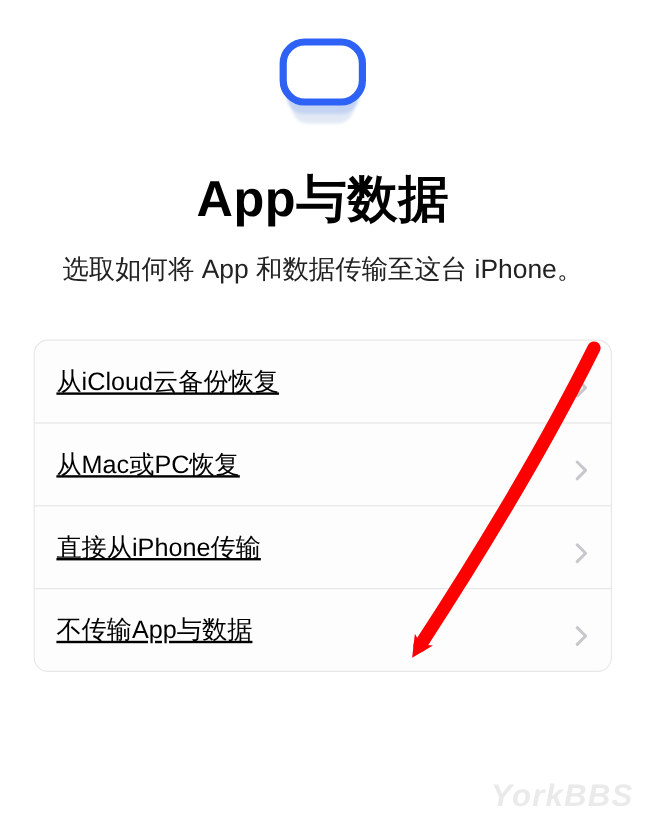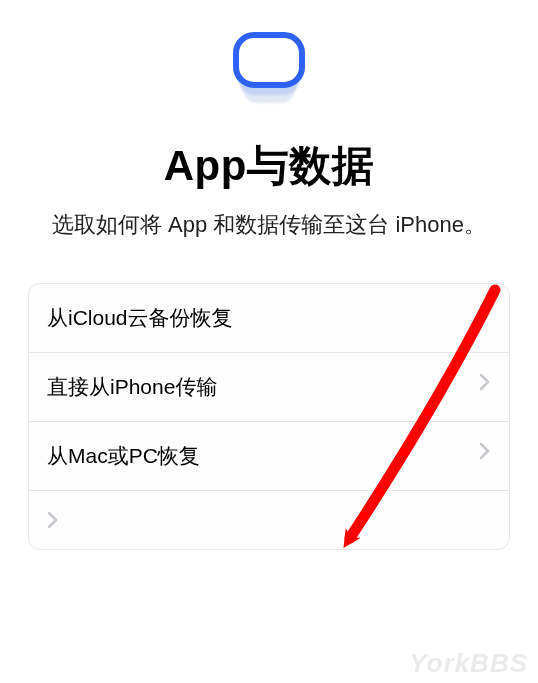--- a/index.html
+++ b/index.html
@@ -47,26 +47,27 @@
     .options-list {
       width: 100%;
       background: #fdfdfd;
       border: 1px solid #e8e8e8;
       border-radius: 12px;
       overflow: visible;
       position: relative;
     }
     .option-row {
       display: flex;
-      align-items: flex-start;
+      align-items: flex-end;
       justify-content: space-between;
       padding: 20px 18px;
       border-bottom: 1px solid #e6e6e6;
       cursor: pointer;
       position: relative;
+      text-decoration: underline;
     }
     .option-row:last-child {
       border-bottom: none;
     }
     .option-label {
       font-size: 21px;
       color: #000;
       font-weight: 400;
     }
     .chevron {
@@ -129,39 +130,40 @@
     <div class="option-row">
       <span class="option-label">从iCloud云备份恢复</span>
       <span class="chevron">
         <svg width="12" height="18" viewBox="0 0 12 18">
             <path d="M2 2 L9 9 L2 16" stroke="#c7c7cc" stroke-width="2.5" fill="none" stroke-linecap="round" stroke-linejoin="round"></path>
           </svg>
       </span>
     </div>
 
     <div class="option-row">
-      <span class="option-label">直接从iPhone传输</span>
+      <span class="option-label">从Mac或PC恢复</span>
       <span class="chevron">
         <svg width="12" height="18" viewBox="0 0 12 18">
             <path d="M2 2 L9 9 L2 16" stroke="#c7c7cc" stroke-width="2.5" fill="none" stroke-linecap="round" stroke-linejoin="round"></path>
           </svg>
       </span>
     </div>
 
     <div class="option-row">
-      <span class="option-label">从Mac或PC恢复</span>
+      <span class="option-label">直接从iPhone传输</span>
       <span class="chevron">
         <svg width="12" height="18" viewBox="0 0 12 18">
             <path d="M2 2 L9 9 L2 16" stroke="#c7c7cc" stroke-width="2.5" fill="none" stroke-linecap="round" stroke-linejoin="round"></path>
           </svg>
       </span>
     </div>
 
 
     <div class="option-row">
+      <span class="option-label">不传输App与数据</span>
       <span class="chevron">
         <svg width="12" height="18" viewBox="0 0 12 18">
             <path d="M2 2 L9 9 L2 16" stroke="#c7c7cc" stroke-width="2.5" fill="none" stroke-linecap="round" stroke-linejoin="round"></path>
           </svg>
       </span>
     </div>
 
   </div>
 </div>
 

